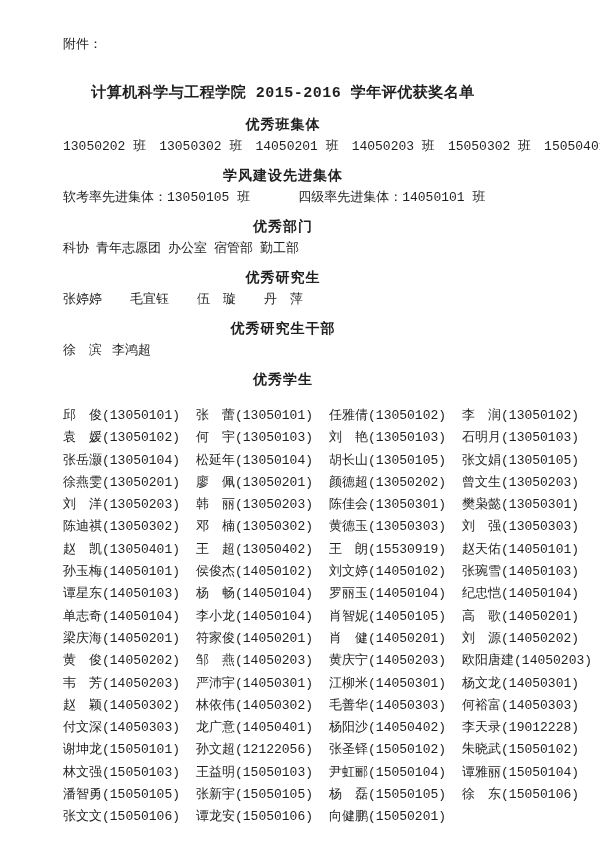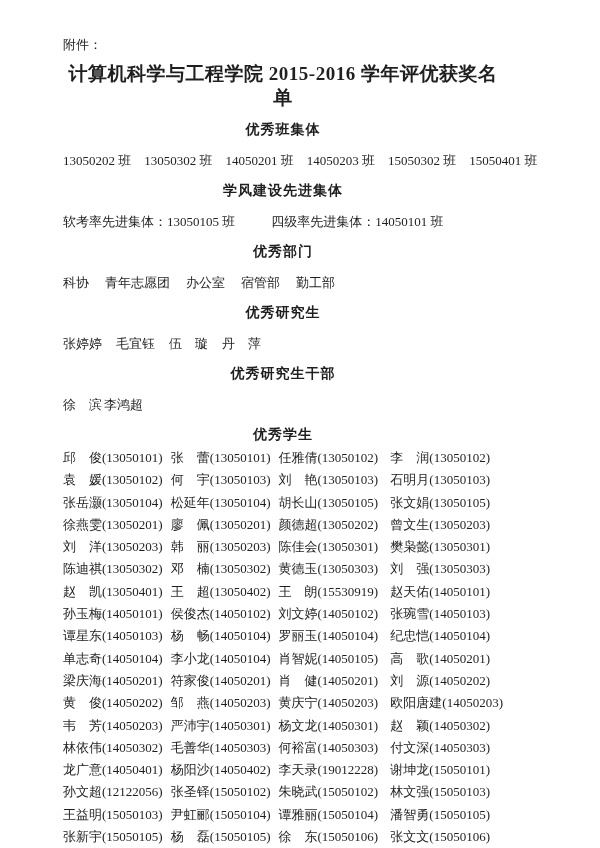--- a/index.html
+++ b/index.html
@@ -7,60 +7,61 @@
     width: 600px; height: 848px;
     background: #ffffff;
     color: #1f1f1f;
     font-family: "Liberation Serif", "DejaVu Serif", serif;
     overflow: hidden;
   }
   .page {
     box-sizing: border-box;
     width: 528px; height: 848px;
     padding: 36px 25px 20px 63px;
+    font-family: Liberation Mono, monospace;
   }
   .attachment {
     font-size: 13px;
     line-height: 18px;
   }
   .doc-title {
-    margin-top: 8px;
+    margin-top: 28px;
     text-align: center;
-    font-size: 19px;
+    font-size: 15px;
     font-weight: bold;
     line-height: 24px;
     letter-spacing: 0.5px;
   }
   .sec-heading {
     margin-top: 9px;
     font-size: 14px;
     font-weight: bold;
     line-height: 21px;
     letter-spacing: 1px;
     text-align: center;
   }
   .sec-line {
-    margin-top: 11px;
+    margin-top: 1px;
     display: flex;
     flex-wrap: nowrap;
     align-items: flex-end;
     font-size: 13px;
     line-height: 20px;
     white-space: nowrap;
   }
   .sec-line.s0 { gap: 13px; }
-  .sec-line.s1 { gap: 36px; }
-  .sec-line.s2 { gap: 16px; }
-  .sec-line.s3 { gap: 14px; }
-  .sec-line.s4 { gap: 2px; }
+  .sec-line.s1 { gap: 48px; }
+  .sec-line.s2 { gap: 7px; }
+  .sec-line.s3 { gap: 28px; }
+  .sec-line.s4 { gap: 10px; }
   .students-grid {
-    margin-top: 2px;
+    margin-top: 14px;
     display: grid;
     grid-template-columns: 1.02fr 1fr 1.06fr 0.94fr;
-    column-gap: 8px;
+    column-gap: 16px;
     font-size: 13px;
     line-height: 22.3px;
   }
   .students-grid .cell {
     white-space: nowrap;
     overflow: visible;
   }
 </style>
 </head>
 <body>
@@ -166,20 +167,21 @@
         <div class="cell">梁庆海(14050201)</div>
         <div class="cell">符家俊(14050201)</div>
         <div class="cell">肖　健(14050201)</div>
         <div class="cell">刘　源(14050202)</div>
         <div class="cell">黄　俊(14050202)</div>
         <div class="cell">邹　燕(14050203)</div>
         <div class="cell">黄庆宁(14050203)</div>
         <div class="cell">欧阳唐建(14050203)</div>
         <div class="cell">韦　芳(14050203)</div>
         <div class="cell">严沛宇(14050301)</div>
+        <div class="cell">江柳米(14050301)</div>
         <div class="cell">杨文龙(14050301)</div>
         <div class="cell">赵　颖(14050302)</div>
         <div class="cell">林依伟(14050302)</div>
         <div class="cell">毛善华(14050303)</div>
         <div class="cell">何裕富(14050303)</div>
         <div class="cell">付文深(14050303)</div>
         <div class="cell">龙广意(14050401)</div>
         <div class="cell">杨阳沙(14050402)</div>
         <div class="cell">李天录(19012228)</div>
         <div class="cell">谢坤龙(15050101)</div>

